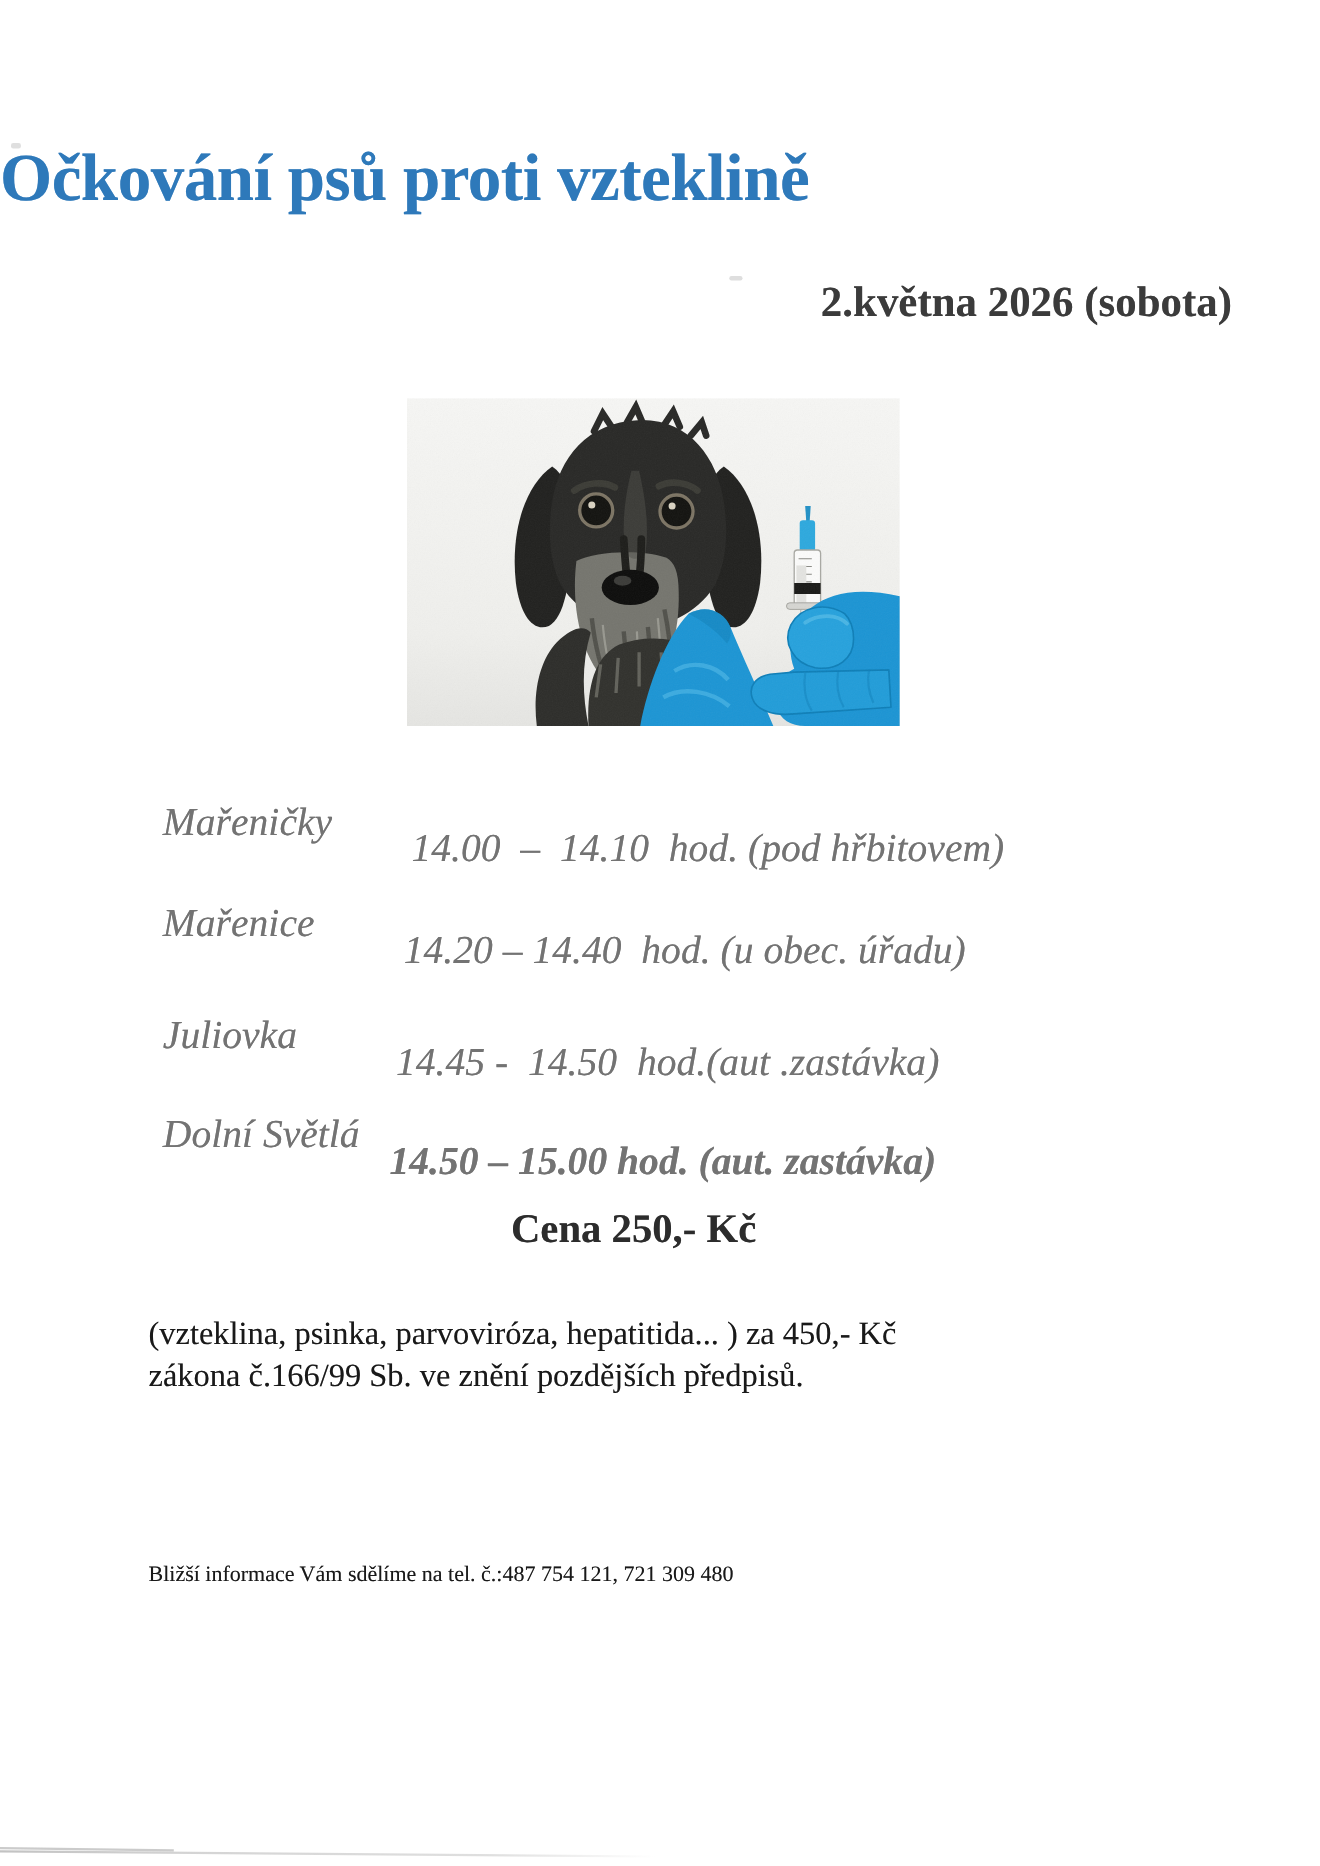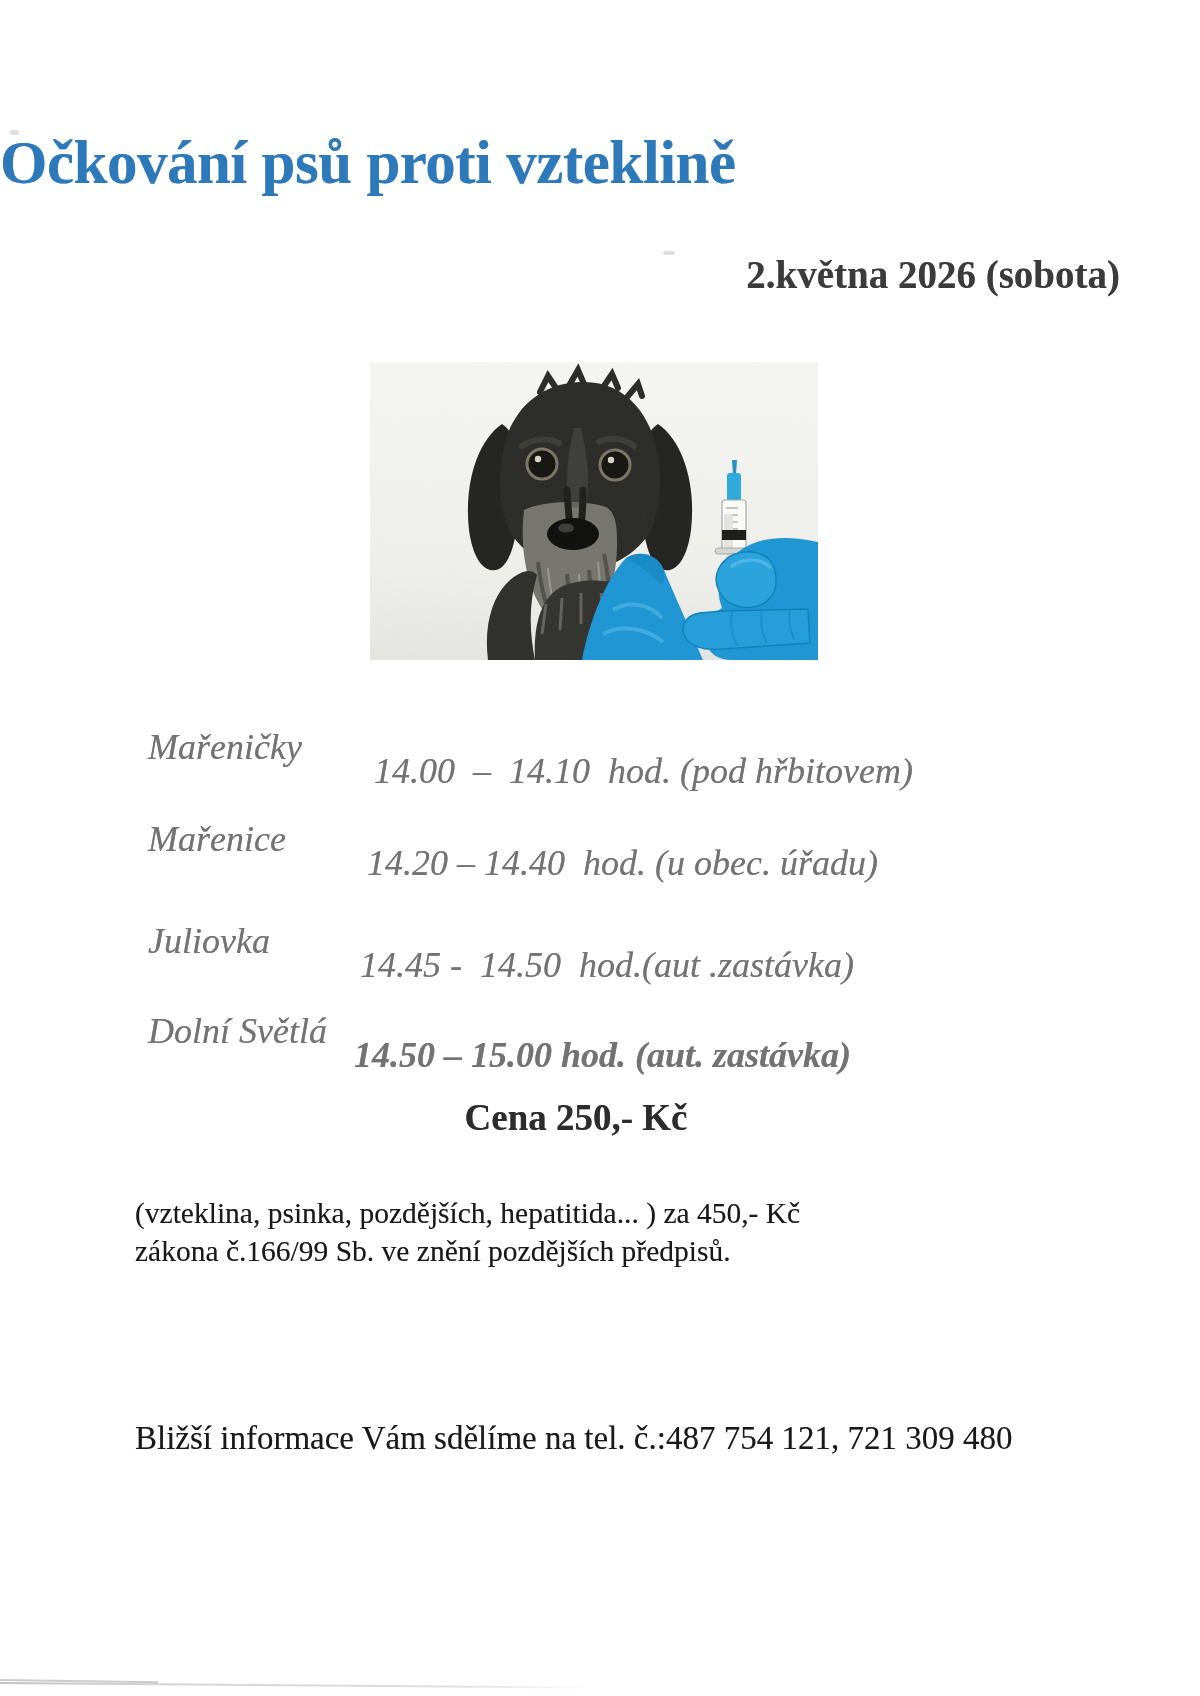--- a/index.html
+++ b/index.html
@@ -62,21 +62,21 @@
   .info{
     position:absolute;left:135px;top:1194px;width:980px;
     font-size:29.5px;line-height:38px;color:#191919;
     text-shadow:0 0 0.5px rgba(25,25,25,.45);
   }
   .info .info-line{white-space:pre-wrap;}
   .info .b{font-weight:normal;}
 
   .contact{
     position:absolute;left:135px;top:1420px;width:1000px;
-    font-size:33px;color:#191919;
+    font-size:20px;color:#191919;
     text-shadow:0 0 0.5px rgba(25,25,25,.45);
     white-space:pre;
   }
 
   
   .artifact{position:absolute;pointer-events:none;}
   .a-tick{left:10px;top:130px;width:9px;height:5px;background:#c4c4c4;opacity:.55;border-radius:2px;}
   .a-dot{left:663px;top:251px;width:12px;height:4px;background:#bdbdbd;opacity:.5;border-radius:2px;}
   .a-line{
     left:-4px;top:1682px;width:600px;height:2px;
@@ -181,21 +181,21 @@
     </div>
     <div class="s-row r4">
       <span class="place">Dolní Světlá</span>
       <span class="time">14.50 – 15.00 hod. (aut. zastávka)</span>
     </div>
   </div>
 
   <div class="price">Cena 250,- Kč</div>
 
   <div class="info">
-    <div class="info-line"><span>(vzteklina, psinka, pozdějších, hepatitida... ) za </span><span class="b">450,- Kč</span></div>
+    <div class="info-line"><span>(vzteklina, psinka, parvoviróza, hepatitida... ) za </span><span class="b">450,- Kč</span></div>
     <div class="info-line">zákona č.166/99 Sb. ve znění pozdějších předpisů.</div>
   </div>
 
   <div class="contact">Bližší informace Vám sdělíme na tel. č.:487 754 121, 721 309 480</div>
 
   <div class="artifact a-tick"></div>
   <div class="artifact a-dot"></div>
   <div class="artifact a-line"></div>
   <div class="artifact a-line2"></div>
 

